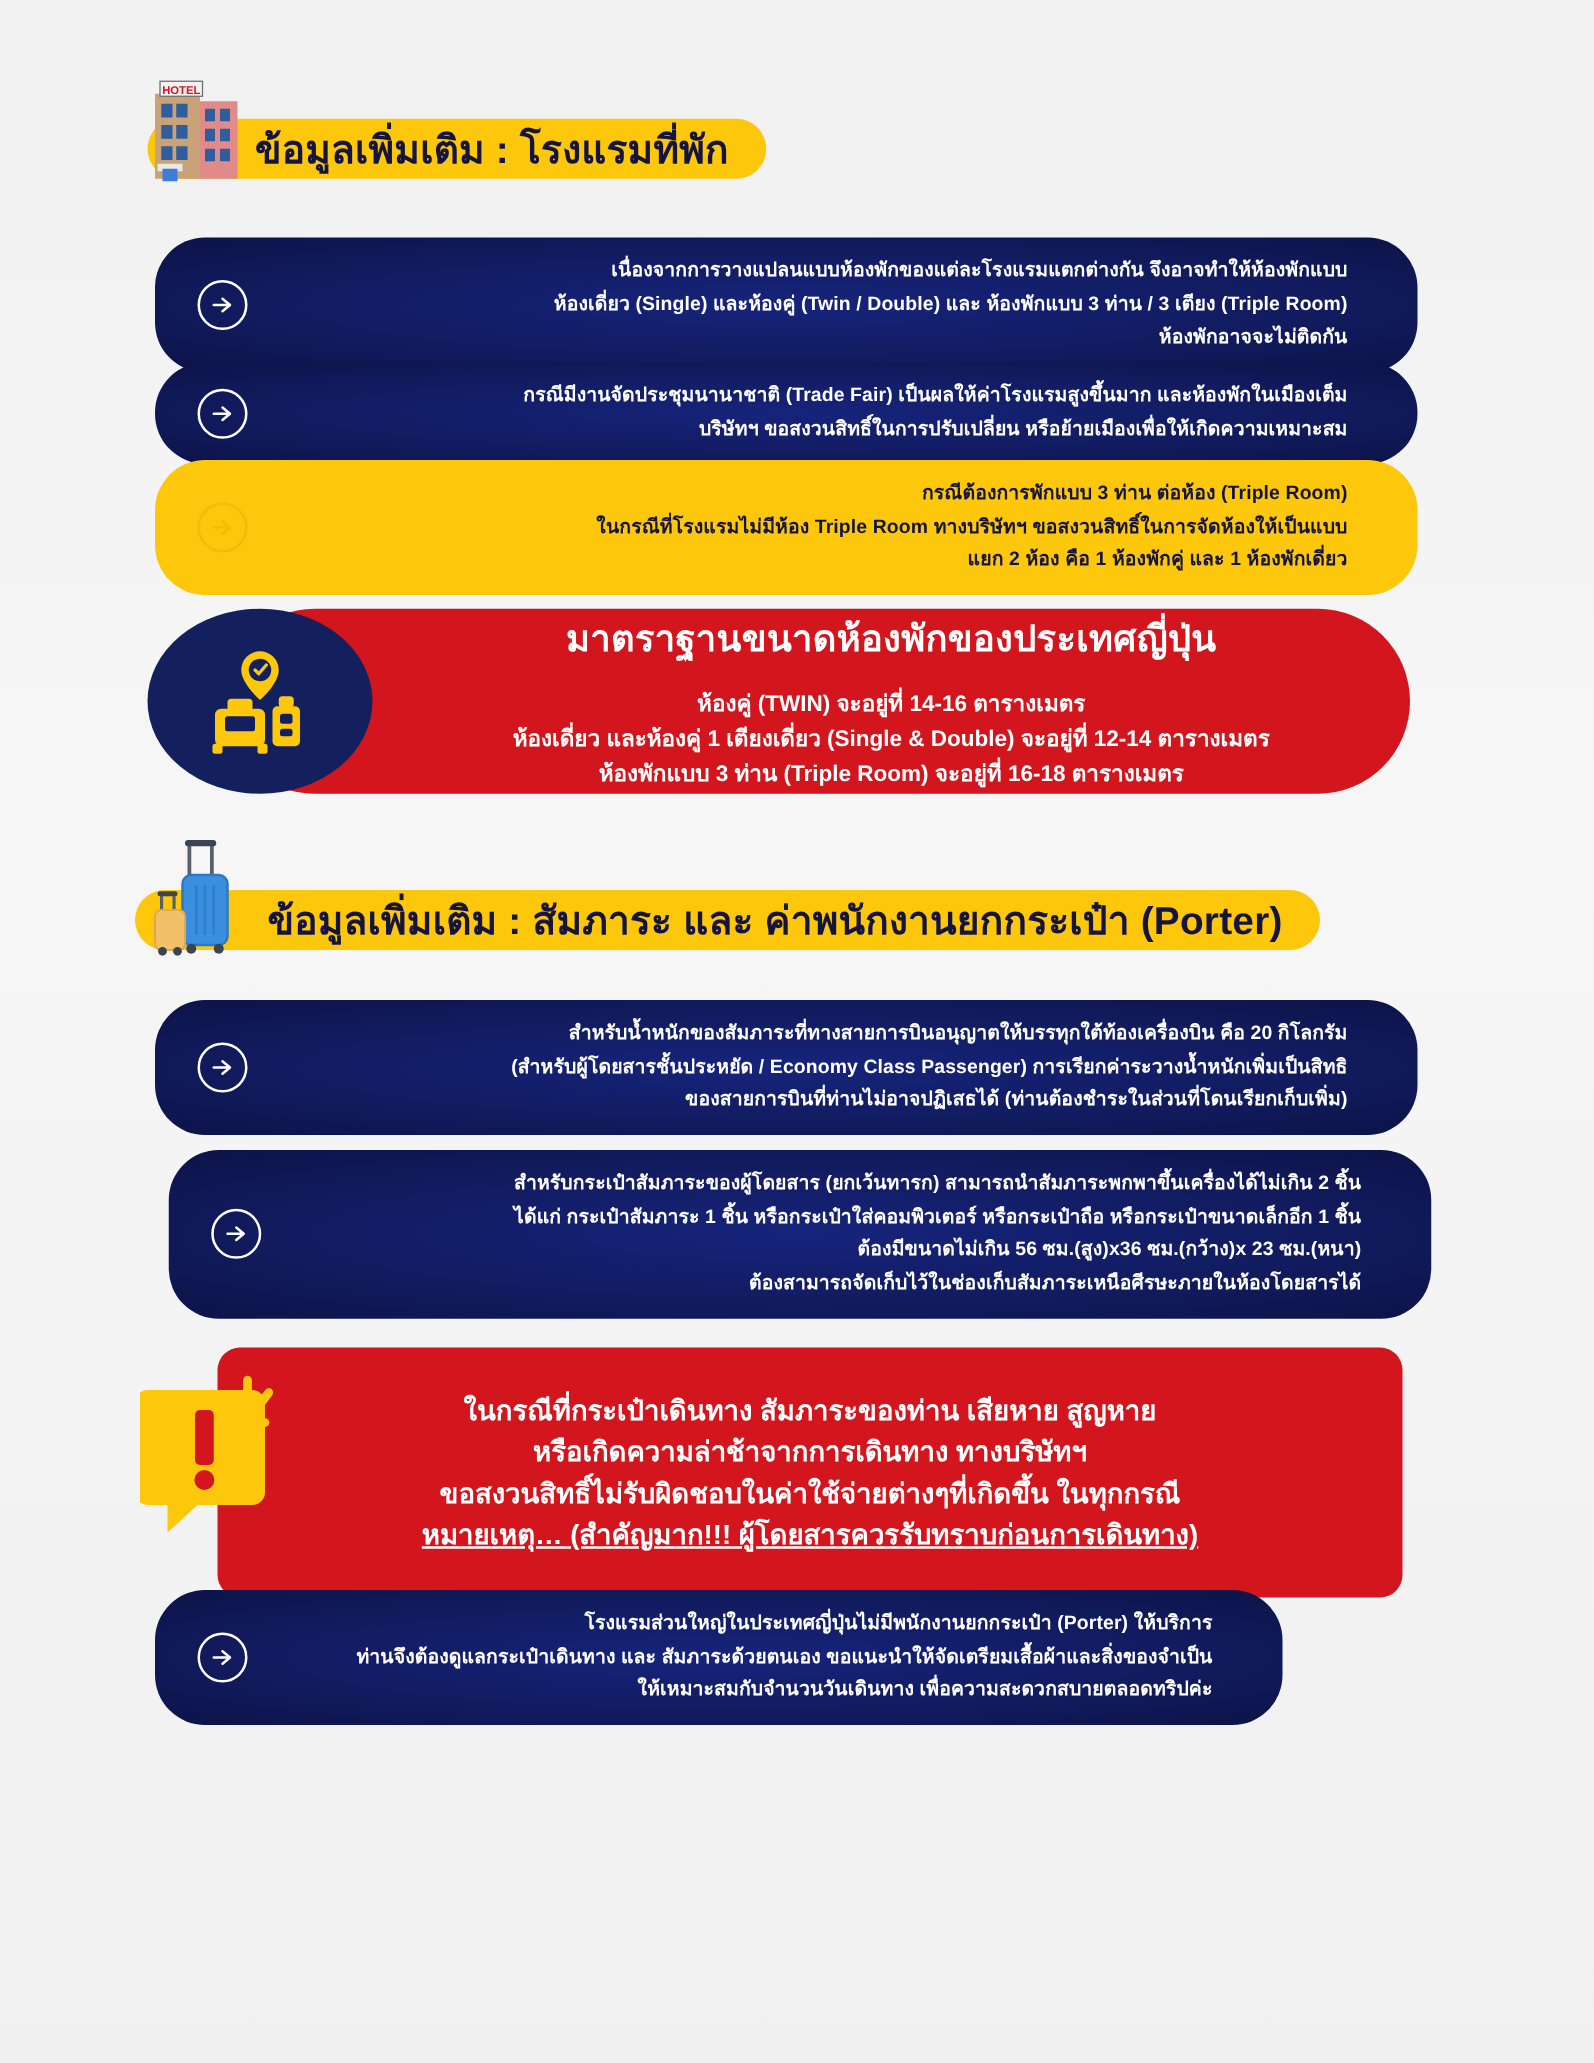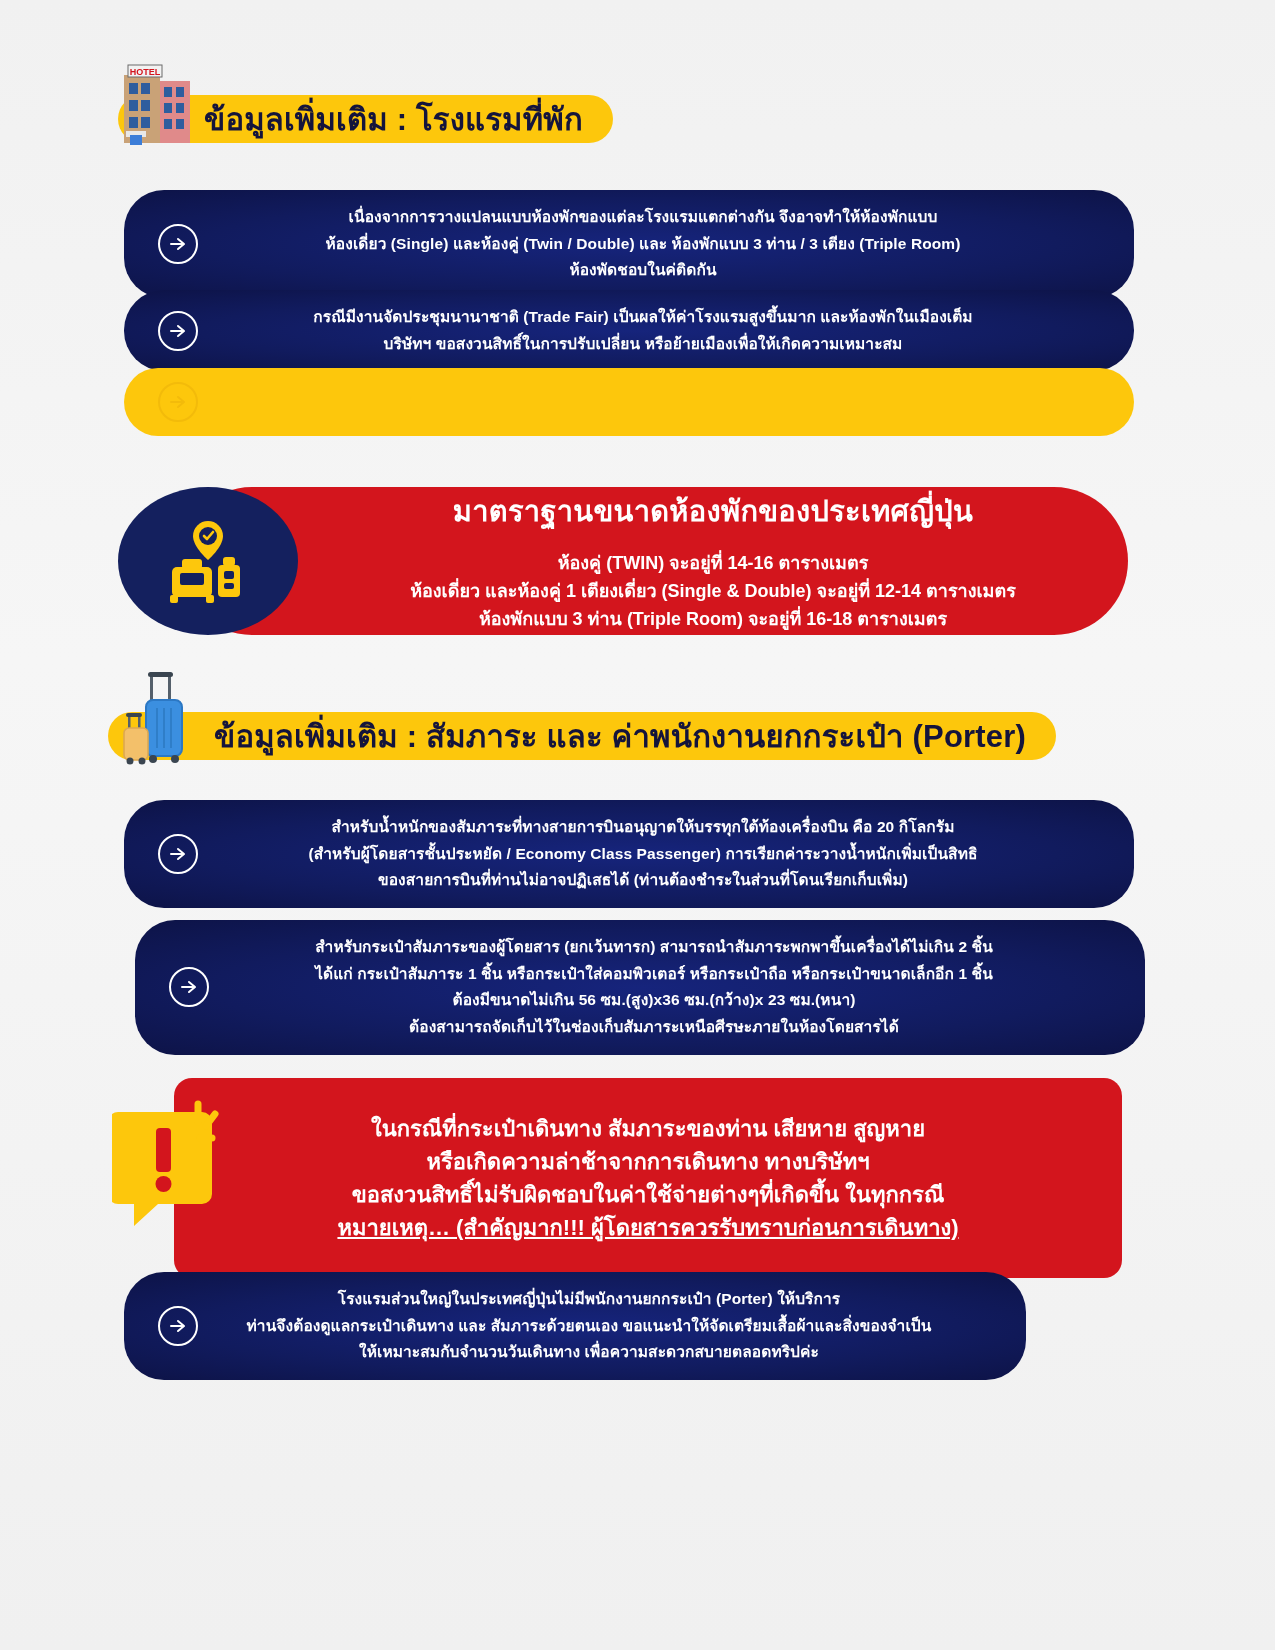--- a/index.html
+++ b/index.html
@@ -91,21 +91,21 @@
   .arrow-badge svg { display: block; }
 
   .row-text {
     flex: 1 1 auto;
     text-align: center;
     font-size: 15.5px;
     font-weight: bold;
     line-height: 1.72;
     letter-spacing: 0.1px;
   }
-  .row-text .line { display: block; }
+  .row-text .line { display: block; text-align: right; }
 
   
   .standards {
     position: relative;
     margin: 0 auto;
     width: 1010px;
     height: 148px;
   }
   .standards-bg {
     position: absolute;
@@ -229,41 +229,46 @@
 
   <div class="info-row navy" style="position:absolute; left:124px; top:190px; width:1010px;">
     <span class="arrow-badge">
       <svg width="22" height="22" viewBox="0 0 22 22">
         <path d="M4 11 H16 M11 6 L17 11 L11 16" fill="none" stroke="#ffffff" stroke-width="2" stroke-linecap="round" stroke-linejoin="round"></path>
       </svg>
     </span>
     <span class="row-text">
       <span class="line">เนื่องจากการวางแปลนแบบห้องพักของแต่ละโรงแรมแตกต่างกัน จึงอาจทำให้ห้องพักแบบ</span>
       <span class="line">ห้องเดี่ยว (Single) และห้องคู่ (Twin / Double) และ ห้องพักแบบ 3 ท่าน / 3 เตียง (Triple Room)</span>
-      <span class="line">ห้องพัดชอบในค่ติดกัน</span>
+      <span class="line">ห้องพักอาจจะไม่ติดกัน</span>
     </span>
   </div>
 
   <div class="info-row navy" style="position:absolute; left:124px; top:290px; width:1010px;">
     <span class="arrow-badge">
       <svg width="22" height="22" viewBox="0 0 22 22">
         <path d="M4 11 H16 M11 6 L17 11 L11 16" fill="none" stroke="#ffffff" stroke-width="2" stroke-linecap="round" stroke-linejoin="round"></path>
       </svg>
     </span>
     <span class="row-text">
       <span class="line">กรณีมีงานจัดประชุมนานาชาติ (Trade Fair) เป็นผลให้ค่าโรงแรมสูงขึ้นมาก และห้องพักในเมืองเต็ม</span>
       <span class="line">บริษัทฯ ขอสงวนสิทธิ์ในการปรับเปลี่ยน หรือย้ายเมืองเพื่อให้เกิดความเหมาะสม</span>
     </span>
   </div>
 
   <div class="info-row yellow" style="position:absolute; left:124px; top:368px; width:1010px;">
     <span class="arrow-badge on-yellow">
       <svg width="22" height="22" viewBox="0 0 22 22">
         <path d="M4 11 H16 M11 6 L17 11 L11 16" fill="none" stroke="#f3bb0a" stroke-width="2" stroke-linecap="round" stroke-linejoin="round"></path>
       </svg>
+    </span>
+    <span class="row-text">
+      <span class="line">กรณีต้องการพักแบบ 3 ท่าน ต่อห้อง (Triple Room)</span>
+      <span class="line">ในกรณีที่โรงแรมไม่มีห้อง Triple  Room ทางบริษัทฯ ขอสงวนสิทธิ์ในการจัดห้องให้เป็นแบบ</span>
+      <span class="line">แยก 2 ห้อง คือ 1 ห้องพักคู่ และ 1 ห้องพักเดี่ยว</span>
     </span>
   </div>
 
   <div class="standards" style="position:absolute; left:118px; top:487px;">
     <div class="standards-bg"></div>
     <div class="standards-circle">
       <span>
         <svg width="96" height="96" viewBox="0 0 96 96">
           <g fill="#fdc70c">
             <path d="M48 10 a15 15 0 0 0 -15 15 c0 11 15 24 15 24 s15 -13 15 -24 a15 15 0 0 0 -15 -15 z"></path>

